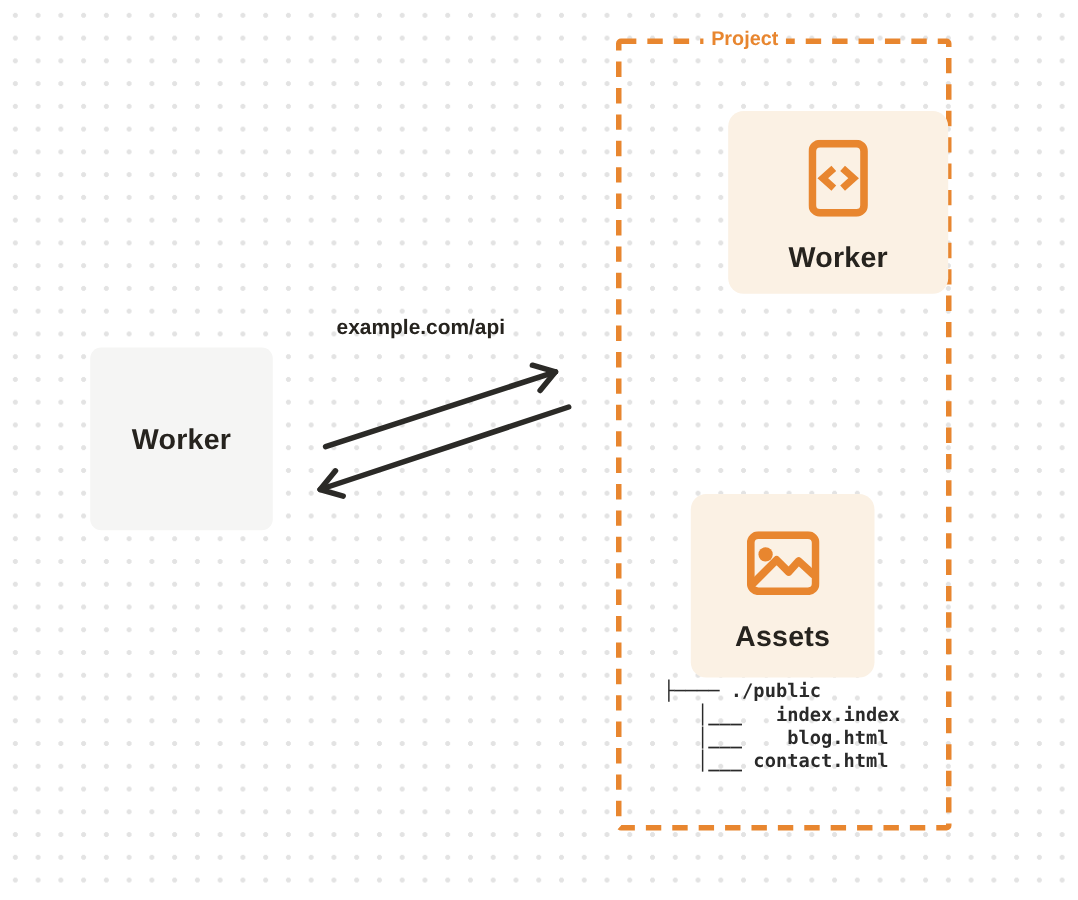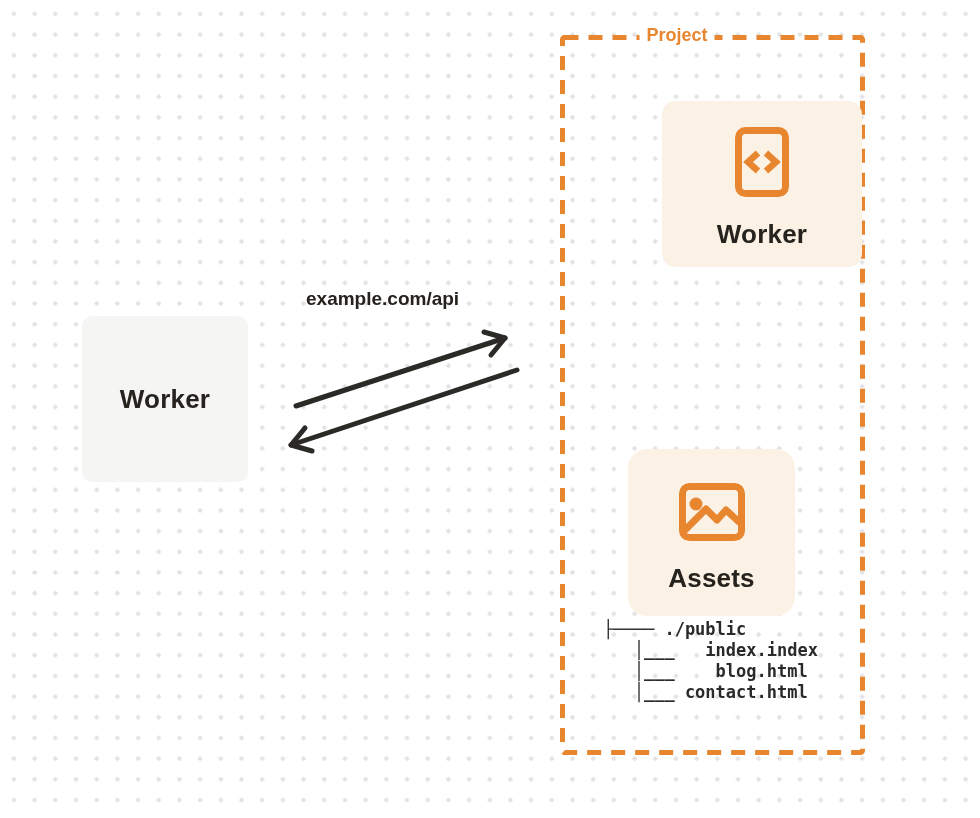--- a/index.html
+++ b/index.html
@@ -61,21 +61,21 @@
   }
   .node {
     position: absolute;
     background: var(--node-fill);
     border-radius: 14px;
     display: flex;
     flex-direction: column;
     align-items: center;
   }
   .node.worker { left: 662px; top: 101px; width: 200px; height: 166px; padding-top: 26px; }
-  .node.assets { left: 628px; top: 449px; width: 167px; height: 167px; padding-top: 34px; border-radius: 19px; }
+  .node.assets { left: 628px; top: 449px; width: 167px; height: 167px; padding-top: 34px; }
   .node-icon { color: var(--accent); display: block; }
   .node-label {
     font-size: 26px;
     font-weight: bold;
     color: var(--text-dark);
     letter-spacing: 0.2px;
   }
   .node.worker .node-label { margin-top: 22px; }
   .node.assets .node-label { margin-top: 22px; }
   .client-box {

